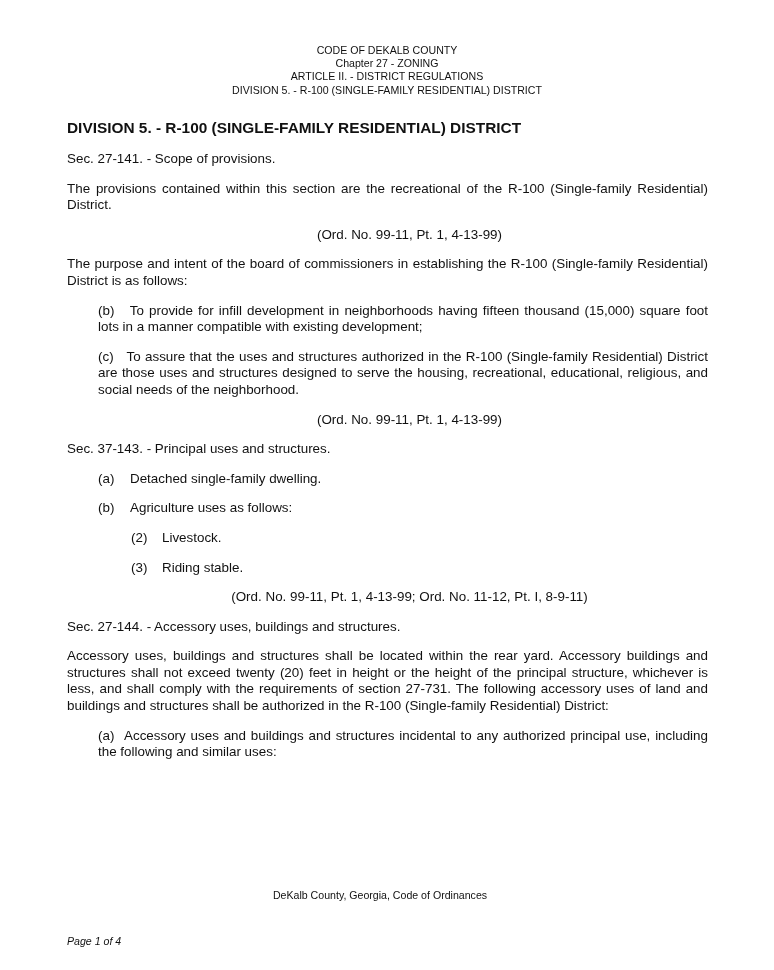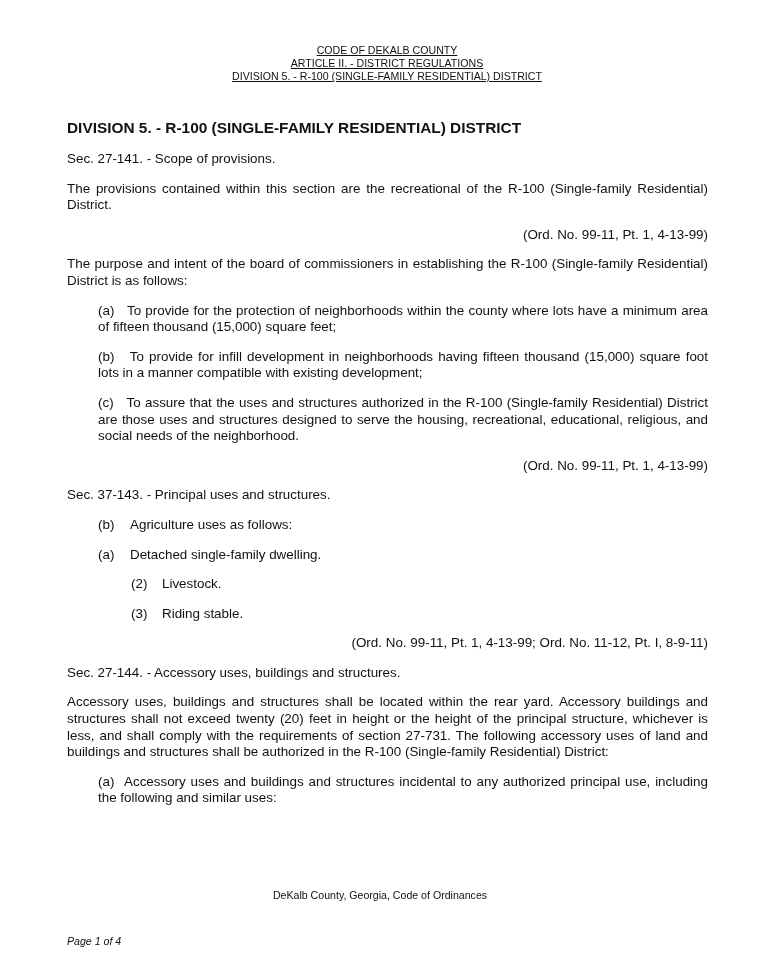--- a/index.html
+++ b/index.html
@@ -4,82 +4,80 @@
   <style>
     html, body { margin: 0; padding: 0; background: #ffffff; }
     body {
       width: 774px; height: 970px; position: relative; overflow: hidden;
       font-family: "Liberation Sans", sans-serif; color: #111111;
     }
     .page-header {
       position: absolute; top: 44px; left: 0; width: 774px;
       text-align: center; font-size: 10.6px; line-height: 13.2px;
     }
-    .page-header div { white-space: nowrap; text-decoration: underline; }
+    .page-header div { white-space: nowrap; }
     .content {
       position: absolute; left: 67px; top: 119px; width: 641px;
       font-size: 13.4px; line-height: 16.6px;
     }
     .division-title {
       font-weight: bold; font-size: 15.4px; line-height: 18px;
       margin: 0 0 14px 0; white-space: nowrap;
     }
     .sec-title {
       font-weight: normal; font-size: 13.4px; margin: 0 0 13px 0; white-space: nowrap;
     }
     p { margin: 0 0 13px 0; text-align: justify; }
-    p.history { text-align: right; white-space: nowrap; margin-left: 44px; }
+    p.history { text-align: center; white-space: nowrap; margin-left: 44px; }
     .item { margin: 0 0 13px 31px; text-align: justify; }
     .item .lbl { display: inline-block; }
     .sub1 { margin: 0 0 13px 31px; white-space: nowrap; }
     .sub1 .lbl { display: inline-block; width: 32px; }
     .sub2 { margin: 0 0 13px 64px; white-space: nowrap; }
     .sub2 .lbl { display: inline-block; width: 31px; }
     .footer-center {
       position: absolute; top: 889px; left: 0; width: 760px; text-align: center;
       font-size: 10.6px;
     }
     .footer-left {
       position: absolute; top: 935px; left: 67px; font-size: 10.6px; font-style: italic;
     }
   </style>
 </head>
 <body>
 
 <div class="page-header">
   <div>CODE OF DEKALB COUNTY</div>
+  <div>Chapter 27 - ZONING</div>
   <div>ARTICLE II. - DISTRICT REGULATIONS</div>
   <div>DIVISION 5. - R-100 (SINGLE-FAMILY RESIDENTIAL) DISTRICT</div>
 </div>
 
 <div class="content">
   <div class="division-title">DIVISION 5. - R-100 (SINGLE-FAMILY RESIDENTIAL) DISTRICT</div>
 
   <div class="sec-title">Sec. 27-141. - Scope of provisions.</div>
   <p>The provisions contained within this section are the recreational of the R-100 (Single-family Residential) District.</p>
   <p class="history">(Ord. No. 99-11, Pt. 1, 4-13-99)</p>
 
   <p>The purpose and intent of the board of commissioners in establishing the R-100 (Single-family Residential) District is as follows:</p>
   <div class="item">
-    <span class="lbl">(a)</span>&nbsp;&nbsp;&nbsp;<span>To provide for the protection of neighborhoods within the county where lots have a minimum area of fifteen thousand (15,000) square feet;</span>
-  </div>
-  <div class="item">
     <span class="lbl">(b)</span>&nbsp;&nbsp;&nbsp;<span>To provide for infill development in neighborhoods having fifteen thousand (15,000) square foot lots in a manner compatible with existing development;</span>
   </div>
   <div class="item">
     <span class="lbl">(c)</span>&nbsp;&nbsp;&nbsp;<span>To assure that the uses and structures authorized in the R-100 (Single-family Residential) District are those uses and structures designed to serve the housing, recreational, educational, religious, and social needs of the neighborhood.</span>
   </div>
   <p class="history">(Ord. No. 99-11, Pt. 1, 4-13-99)</p>
 
   <div class="sec-title">Sec. 37-143. - Principal uses and structures.</div>
   <div class="sub1">
-    <span class="lbl">(b)</span><span>Agriculture uses as follows:</span>
+    <span class="lbl">(a)</span><span>Detached single-family dwelling.</span>
   </div>
   <div class="sub1">
-    <span class="lbl">(a)</span><span>Detached single-family dwelling.</span>
+    <span class="lbl">(b)</span><span>Agriculture uses as follows:</span>
   </div>
   <div class="sub2">
     <span class="lbl">(2)</span><span>Livestock.</span>
   </div>
   <div class="sub2">
     <span class="lbl">(3)</span><span>Riding stable.</span>
   </div>
   <p class="history">(Ord. No. 99-11, Pt. 1, 4-13-99; Ord. No. 11-12, Pt. I, 8-9-11)</p>
 
   <div class="sec-title">Sec. 27-144. - Accessory uses, buildings and structures.</div>

